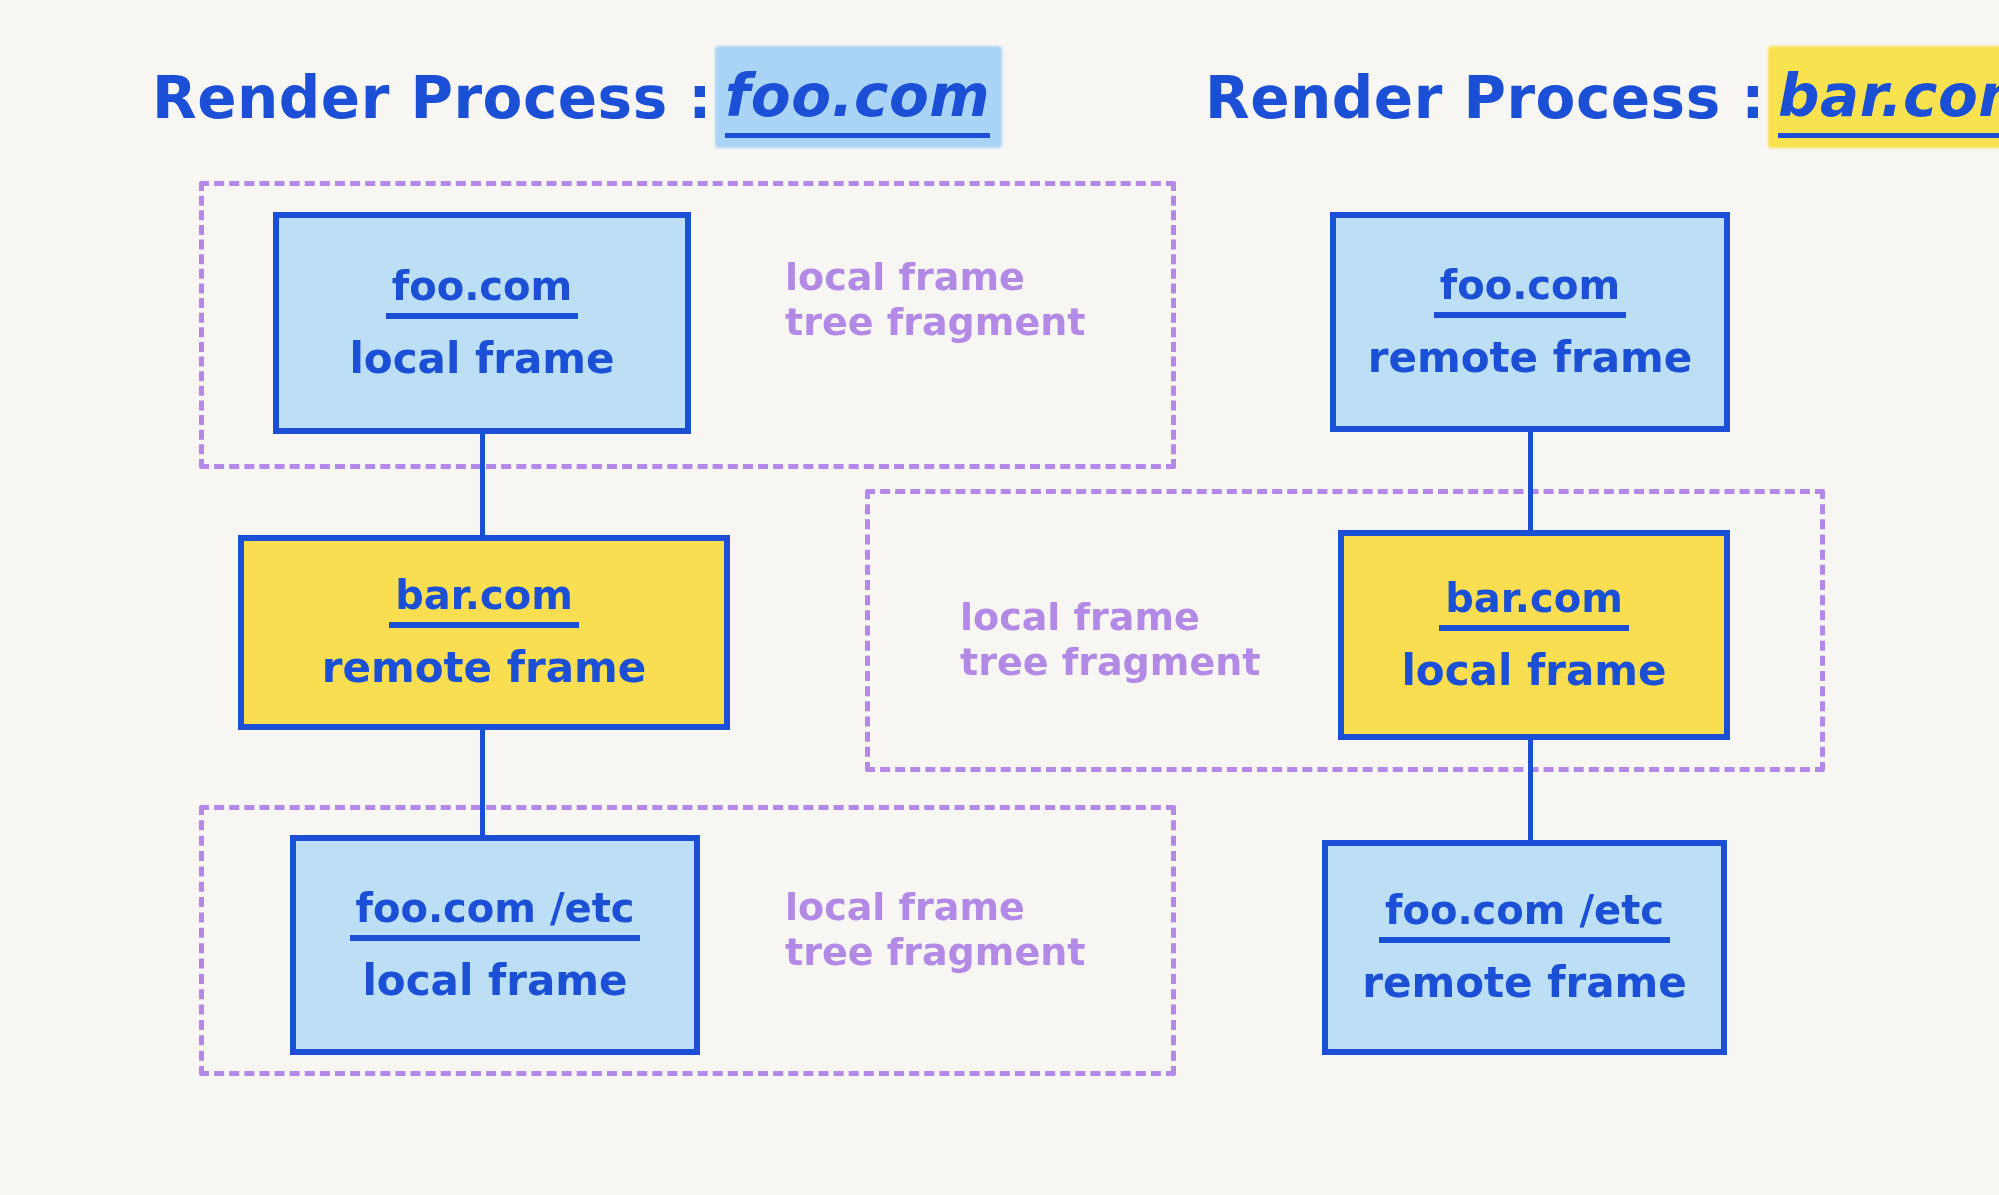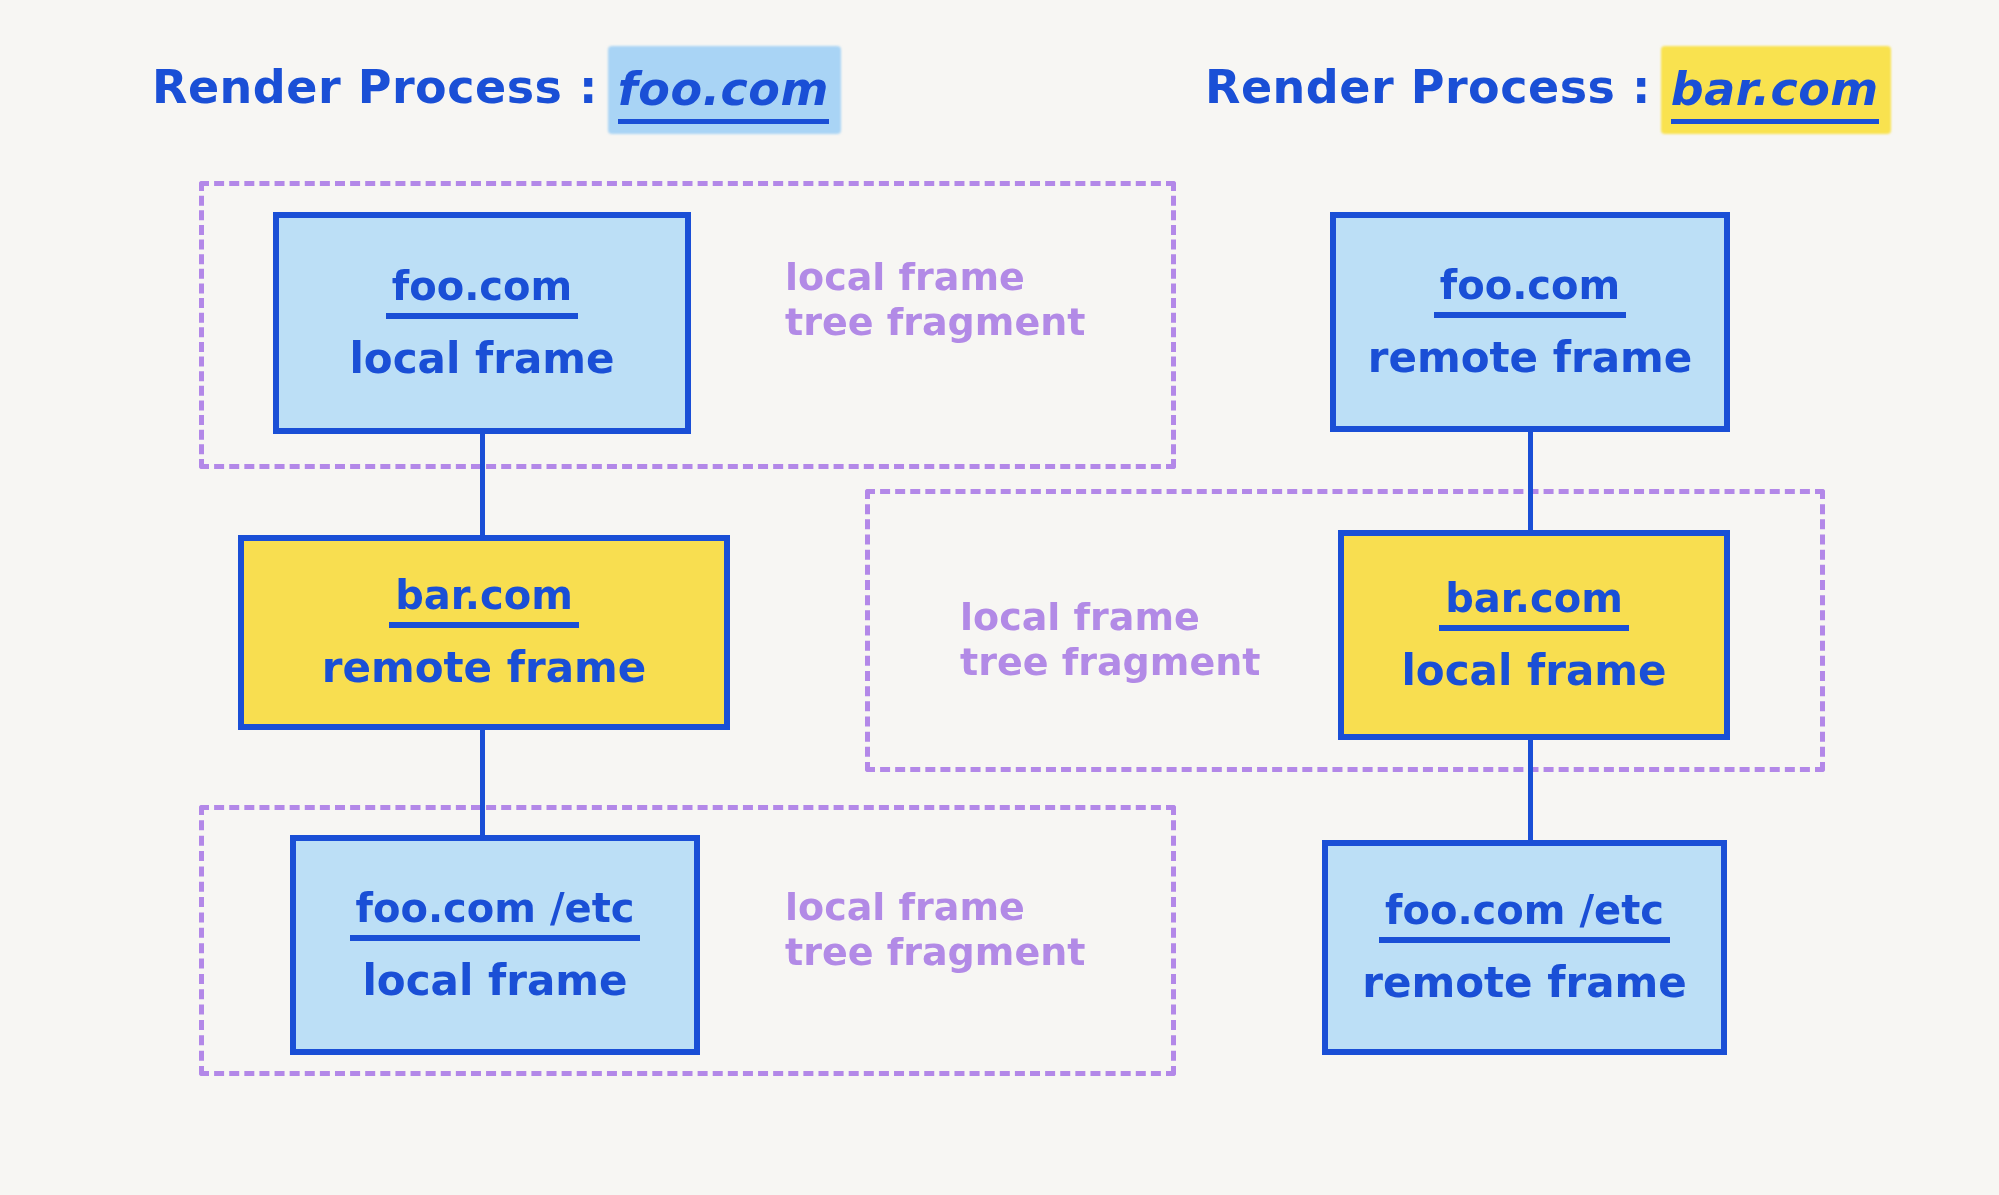--- a/index.html
+++ b/index.html
@@ -14,27 +14,27 @@
     background: #f7f6f3;
     font-family: "DejaVu Sans", sans-serif;
     overflow: hidden;
   }
 
   
   .proc-title {
     position: absolute;
     white-space: nowrap;
     font-family: "DejaVu Sans", sans-serif;
-    font-size: 46px;
+    font-size: 58px;
     font-weight: 700;
     color: #1a4fd6;
     letter-spacing: 0.5px;
     display: flex;
-    align-items: flex-start;
-    gap: 10px;
+    align-items: center;
+    gap: 3px;
   }
   .proc-title .label { position: relative; }
   .proc-title .domain {
     position: relative;
     padding: 2px 12px 6px 10px;
     font-style: italic;
   }
   .proc-title .domain .hl {
     position: absolute;
     left: 0;

